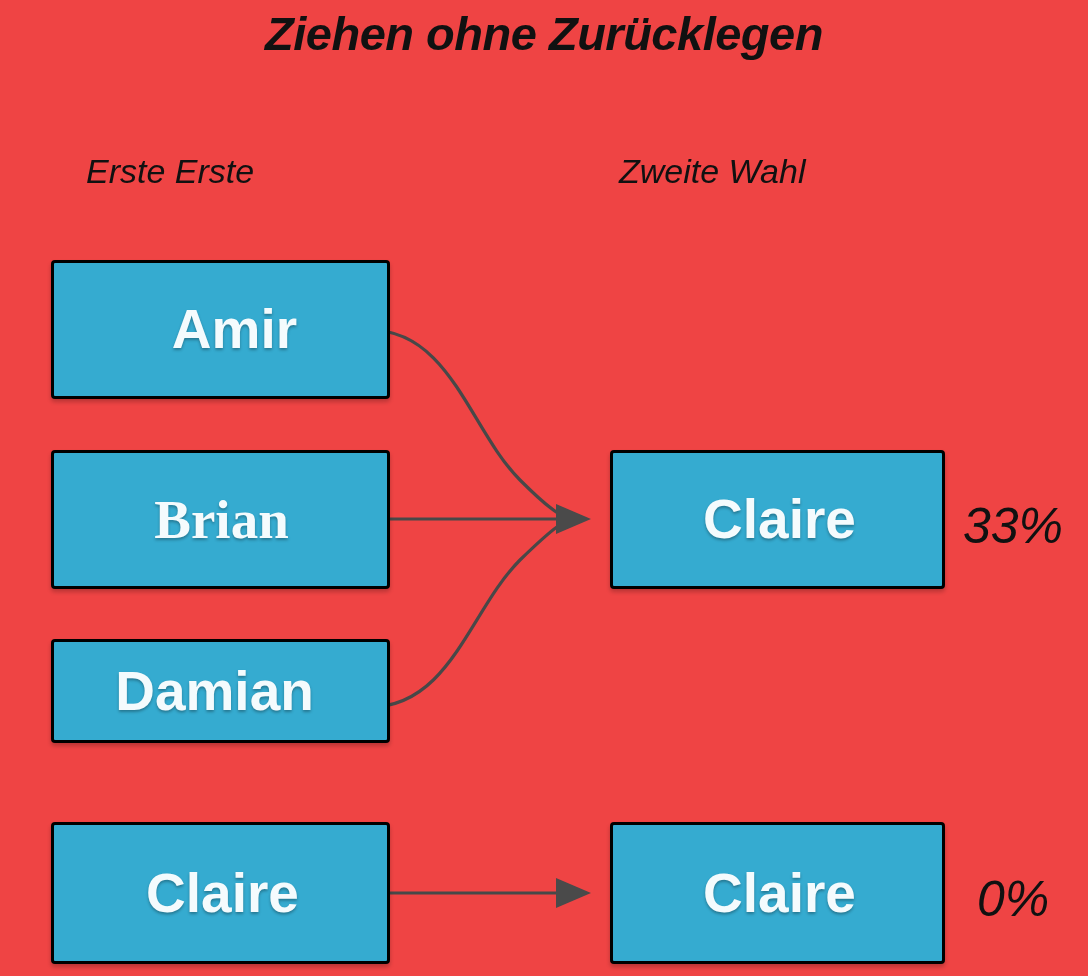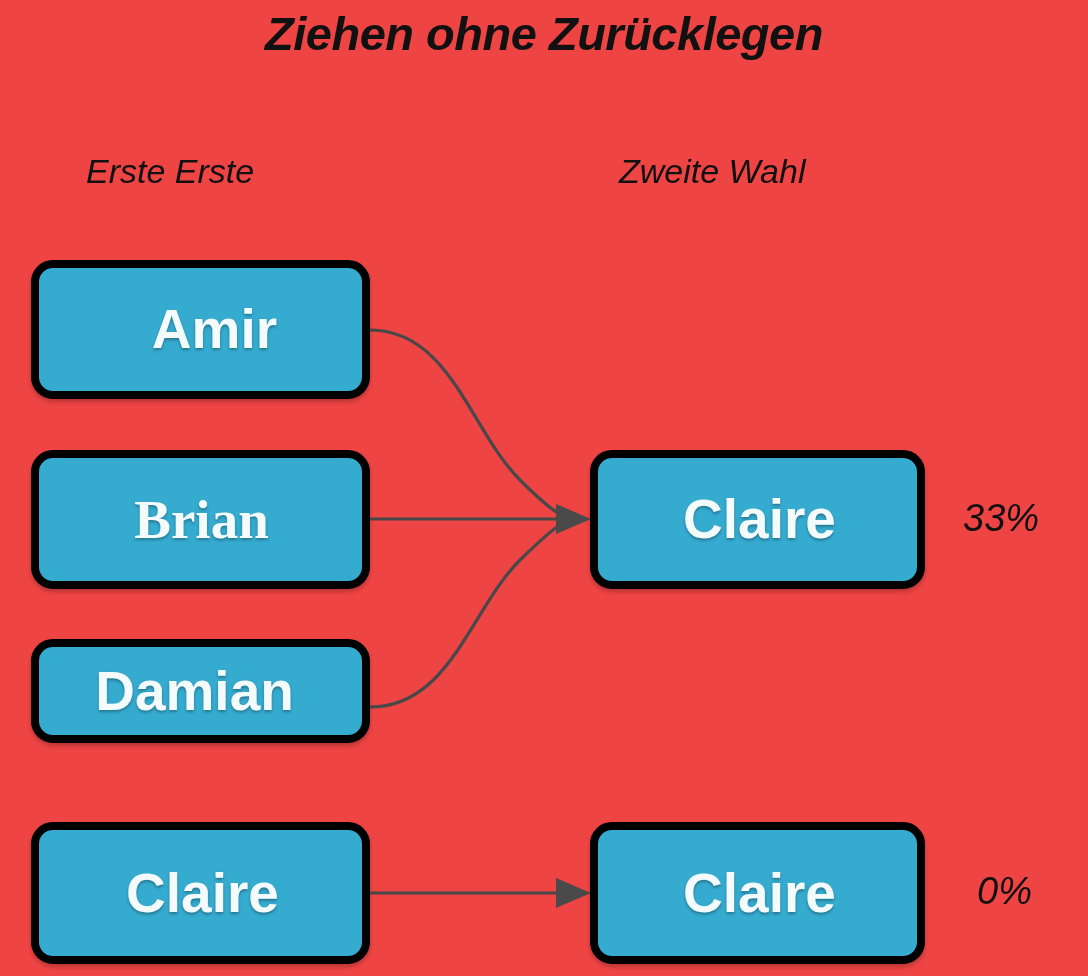--- a/index.html
+++ b/index.html
@@ -43,26 +43,27 @@
     white-space: nowrap;
   }
   #head-first  { left: 86px;  top: 152px; }
   #head-second { left: 619px; top: 152px; }
 
   
   .node {
     position: absolute;
     box-sizing: border-box;
     background: #35abd0;
-    border: 8px solid #000000;
-    border-radius: 22px;
+    border: 3px solid #000000;
+    border-radius: 4px;
     box-shadow: 0 3px 4px rgba(0,0,0,0.22);
     display: flex;
     align-items: center;
     justify-content: center;
+    margin-left: 20px;
   }
   .node-label {
     font-family: "Liberation Sans", sans-serif;
     font-weight: bold;
     color: #f4fbfd;
     text-shadow: 0 2px 3px rgba(0,0,0,0.30);
     white-space: nowrap;
     line-height: 1;
   }
 
@@ -80,21 +81,21 @@
   #node-brian  .node-label { font-size: 55px; transform: translateX(1px); font-family: Liberation Serif, serif; }
   #node-damian .node-label { font-size: 55px; transform: translateX(-6px); }
   #node-claire-left   .node-label { font-size: 55px; transform: translateX(2px); }
   #node-claire-top    .node-label { font-size: 55px; transform: translateX(2px); }
   #node-claire-bottom .node-label { font-size: 55px; transform: translateX(2px); }
 
   
   .prob {
     position: absolute;
     font-family: "Liberation Sans", sans-serif;
-    font-size: 38px;
+    font-size: 50px;
     font-style: italic;
     font-weight: normal;
     color: #111111;
     white-space: nowrap;
   }
   #prob-33 { left: 963px; top: 497px; }
   #prob-0  { left: 977px; top: 870px; }
 
   
   #edges {

